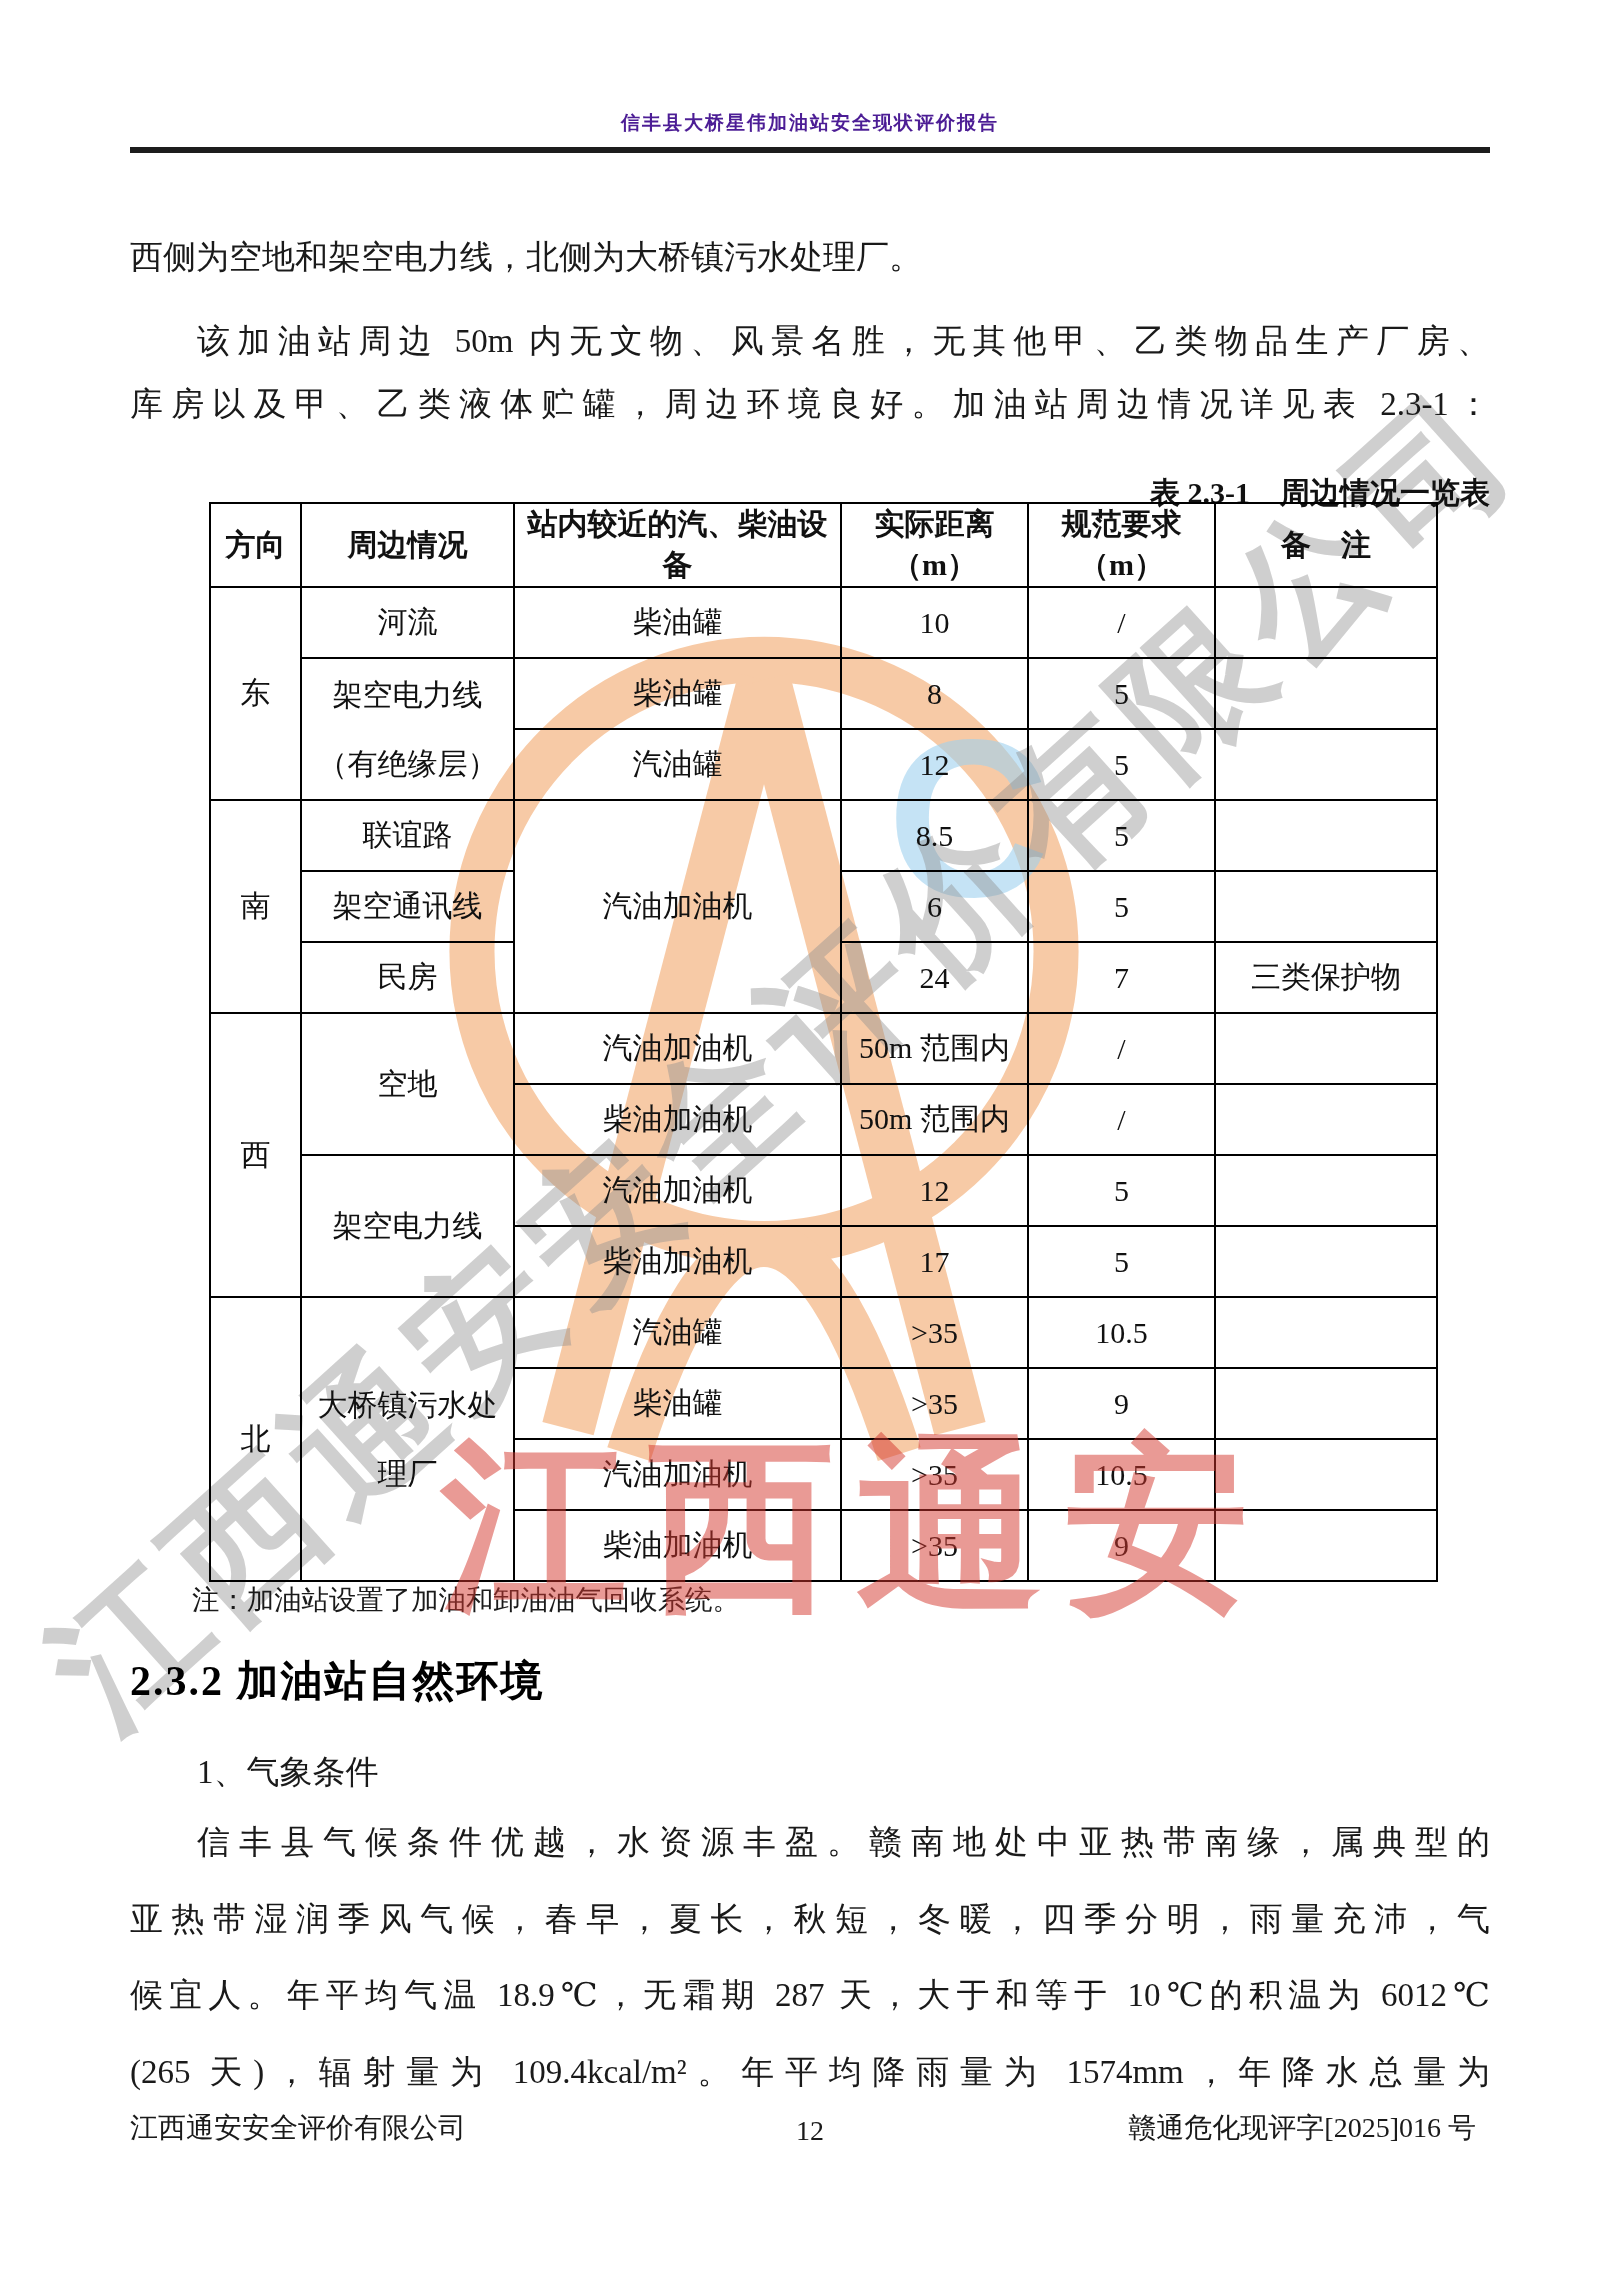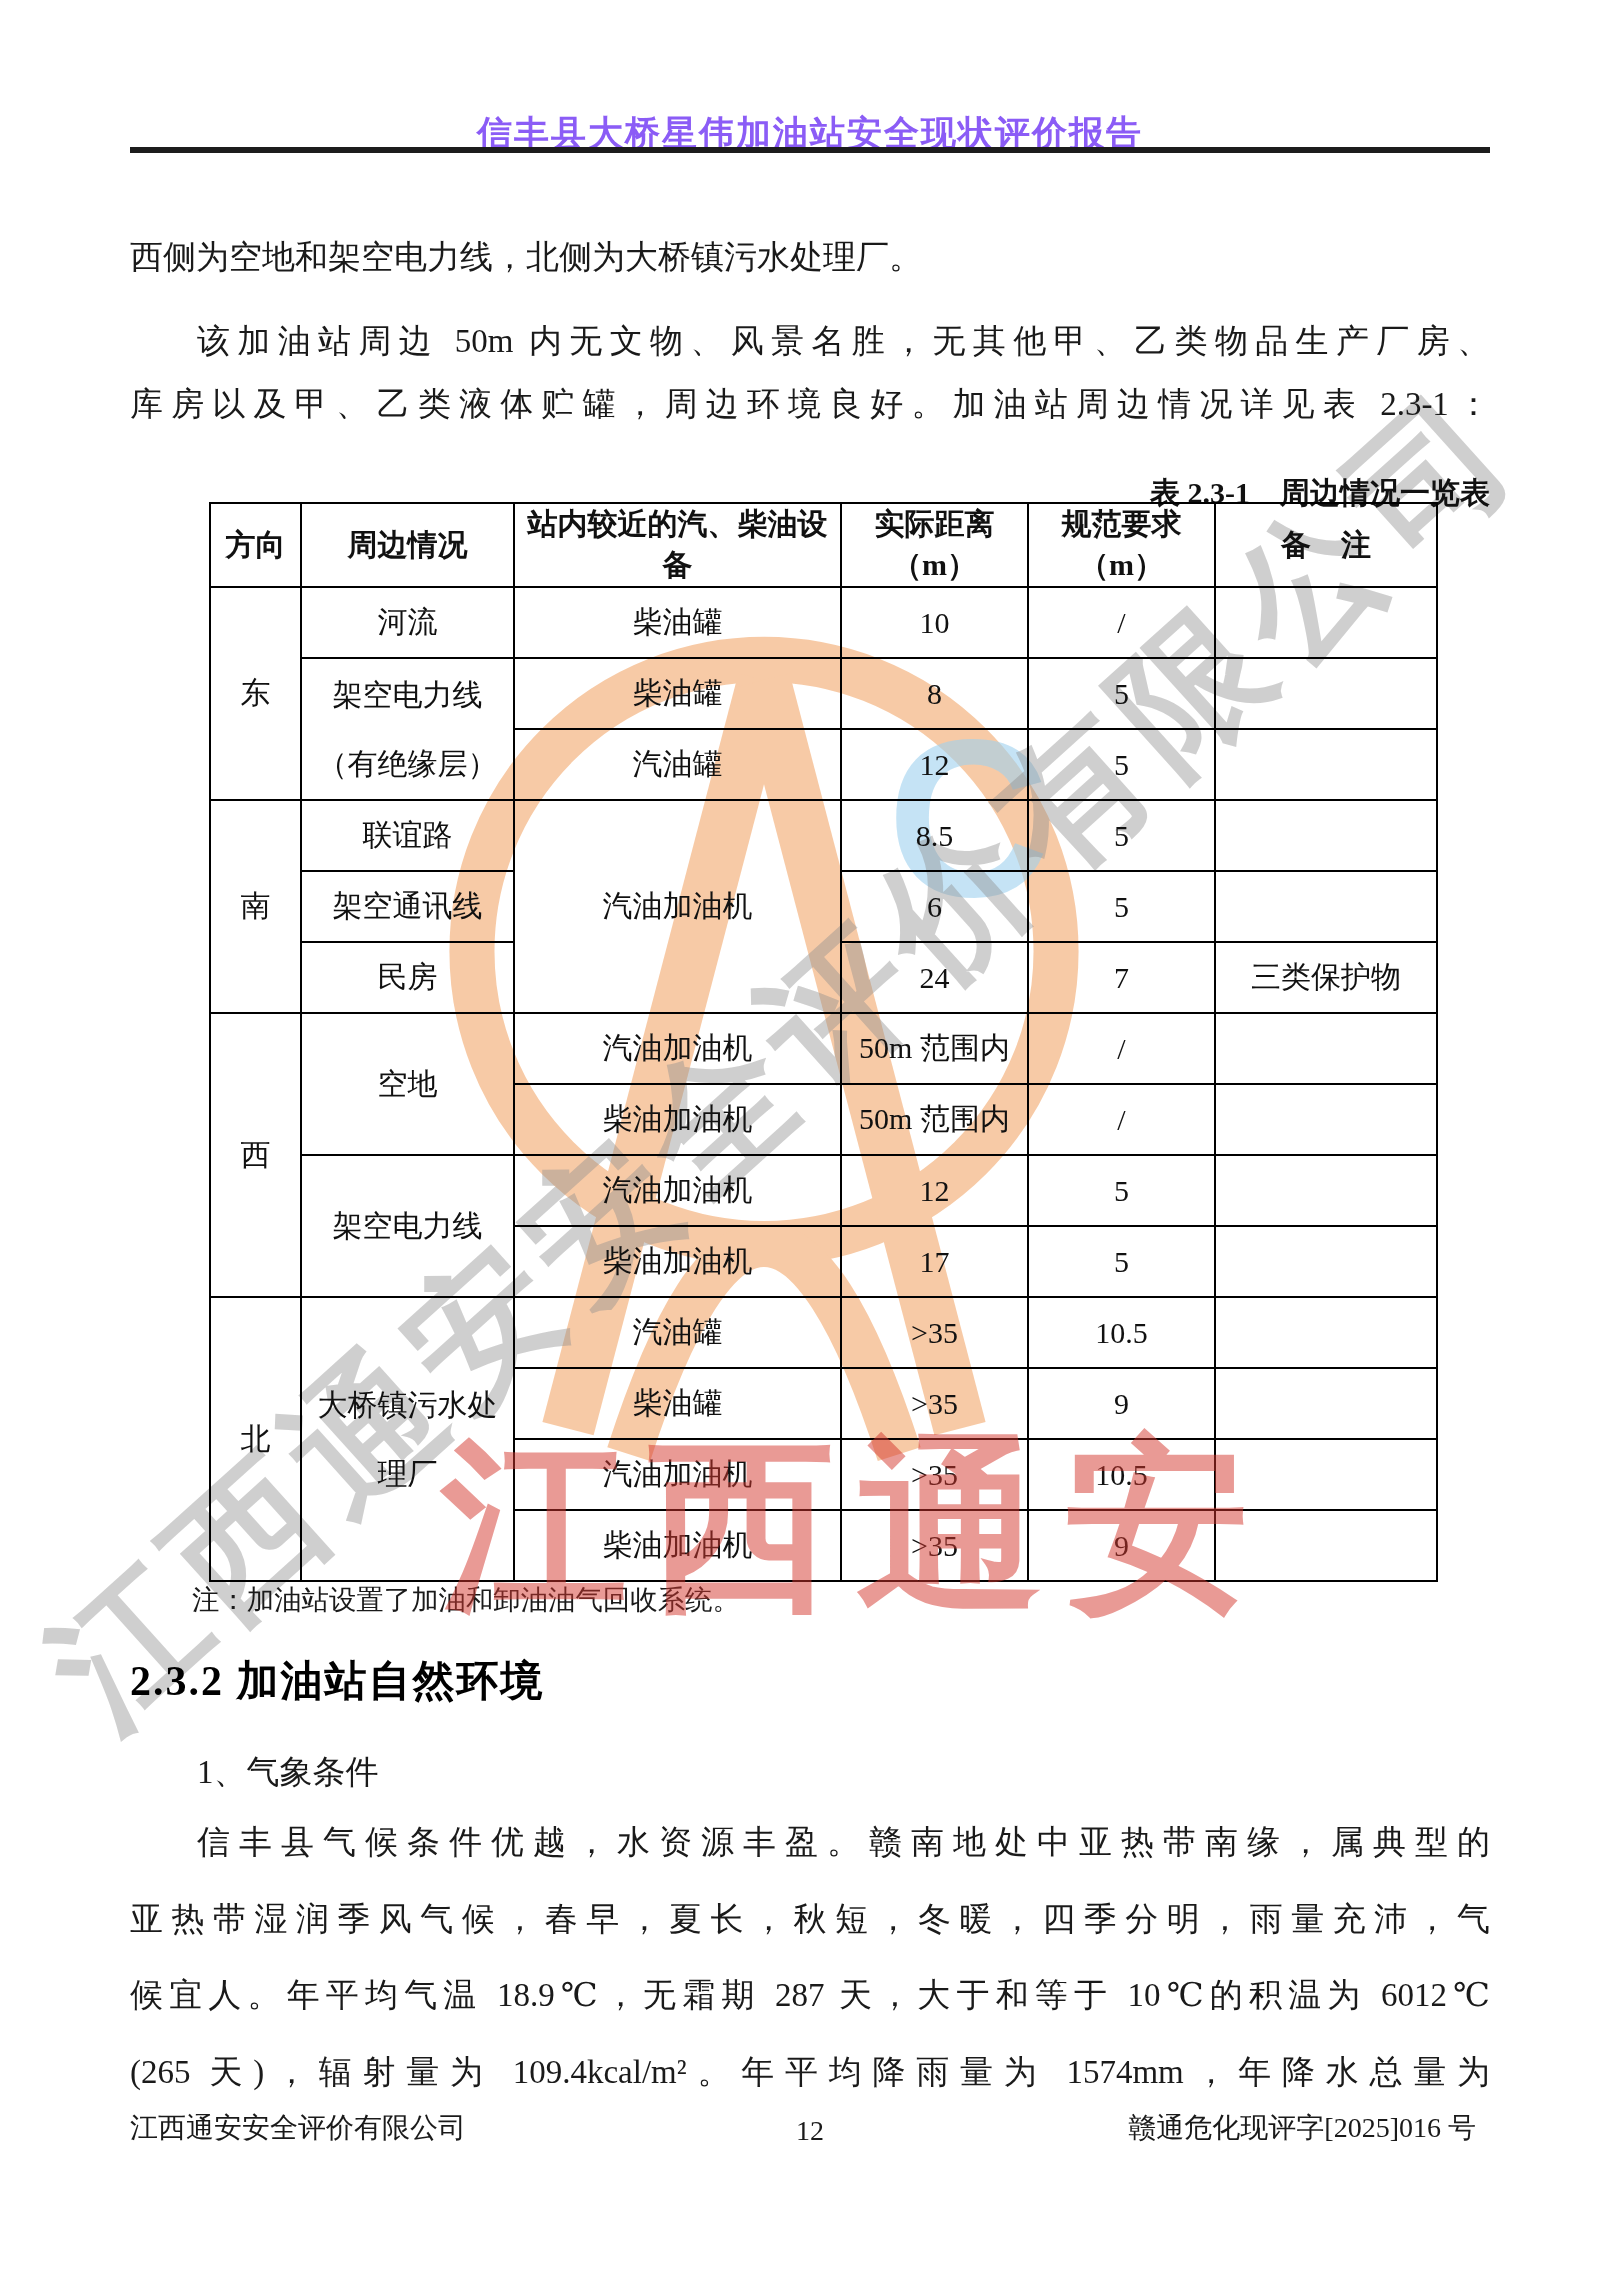--- a/index.html
+++ b/index.html
@@ -29,21 +29,21 @@
     position:absolute;left:441px;top:1433px;z-index:2;pointer-events:none;
     font-family:"Liberation Sans","DejaVu Sans",sans-serif;
     font-weight:900;font-size:186px;letter-spacing:21.6px;line-height:1;
     color:#d4372e;opacity:.5;white-space:nowrap;
   }
   
   .content{position:absolute;inset:0;z-index:1;}
   .hdr-title{
     position:absolute;left:130px;top:110px;width:1360px;text-align:center;
     font-family:"Liberation Sans","DejaVu Sans",sans-serif;
-    font-weight:600;font-size:35px;letter-spacing:2px;color:#8b5cf6;
+    font-weight:600;font-size:19px;letter-spacing:2px;color:#4c1d95;
   }
   .hdr-rule{position:absolute;left:130px;top:147px;width:1360px;height:5.9px;background:#1c1c1c;}
   .bodyline{
     position:absolute;left:130px;width:1360px;height:59px;line-height:59px;
     font-size:33px;color:#1a1a1a;white-space:nowrap;
   }
   .jline{white-space:normal;text-align:justify;text-align-last:justify;}
   .indent{text-indent:67px;}
   .tbl-caption{
     position:absolute;left:130px;top:473px;width:1360px;text-align:right;

